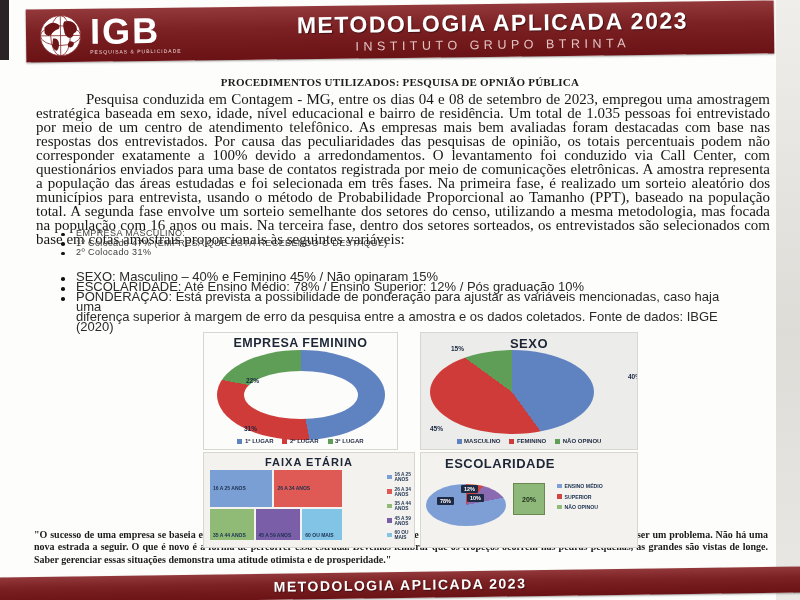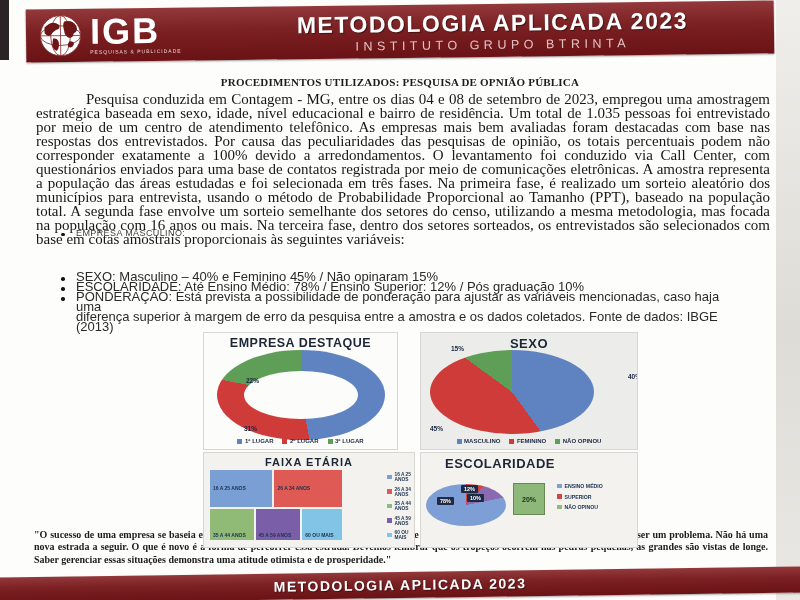--- a/index.html
+++ b/index.html
@@ -130,30 +130,32 @@
       <div class="h-sub">INSTITUTO GRUPO BTRINTA</div>
     </div>
   </div>
 
   <div class="doc-heading">PROCEDIMENTOS UTILIZADOS: PESQUISA DE OPNIÃO PÚBLICA</div>
 
   <p class="intro">Pesquisa conduzida em  Contagem - MG, entre os dias 04 e 08 de setembro de 2023, empregou uma amostragem estratégica baseada em sexo, idade, nível educacional e bairro de residência. Um total de 1.035 pessoas foi entrevistado por meio de um centro de atendimento telefônico. As empresas mais bem avaliadas foram destacadas com base nas respostas dos entrevistados. Por causa das peculiaridades das pesquisas de opinião, os totais percentuais podem não corresponder exatamente a 100% devido a arredondamentos. O levantamento foi conduzido via Call Center, com questionários enviados para uma base de contatos registrada por meio de comunicações eletrônicas. A amostra representa a população das áreas estudadas e foi selecionada em três fases. Na primeira fase, é realizado um sorteio aleatório dos municípios para entrevista, usando o método de Probabilidade Proporcional ao Tamanho (PPT), baseado na população total. A segunda fase envolve um sorteio semelhante dos setores do censo, utilizando a mesma metodologia, mas focada na população com 16 anos ou mais. Na terceira fase, dentro dos setores sorteados, os entrevistados são selecionados com base em cotas amostrais proporcionais às seguintes variáveis:</p>
 
   <ul class="bullets g1">
     <li>EMPRESA MASCULINO:</li>
+    <li>1º Colocado 47% (EMPRESA QUE ESTÁ RECEBENDO O DESTAQUE)</li>
+    <li>2º Colocado 31%</li>
   </ul>
   <ul class="bullets g2">
     <li>SEXO: Masculino – 40% e Feminino 45% / Não opinaram 15%</li>
     <li>ESCOLARIDADE: Até Ensino Médio: 78% / Ensino Superior: 12% / Pós graduação 10%</li>
     <li>PONDERAÇÃO: Está prevista a possibilidade de ponderação para ajustar as variáveis mencionadas, caso haja uma
-diferença superior à margem de erro da pesquisa entre a amostra e os dados coletados. Fonte de dados: IBGE (2013)</li>
+diferença superior à margem de erro da pesquisa entre a amostra e os dados coletados. Fonte de dados: IBGE (2020)</li>
   </ul>
 
   <section class="panel p-empresa">
-    <h3>EMPRESA DESTAQUE</h3>
+    <h3>EMPRESA FEMININO</h3>
     <div class="donut" style="background: conic-gradient(rgb(95, 130, 193) 0deg, rgb(95, 130, 193) 169.2deg, rgb(207, 59, 56) 169.2deg, rgb(207, 59, 56) 280.8deg, rgb(94, 158, 86) 280.8deg, rgb(94, 158, 86) 360deg);">
       <div class="hole"></div>
     </div>
     <span class="lbl" style="left:42px; top:44px;">22%</span>
     <span class="lbl" style="left:40px; top:92px;">31%</span>
     <div class="hlegend">
       <span class="h-item">
           <span class="mark" style="background: rgb(95, 130, 193);"></span>
           <span>1º LUGAR</span>
         </span>

